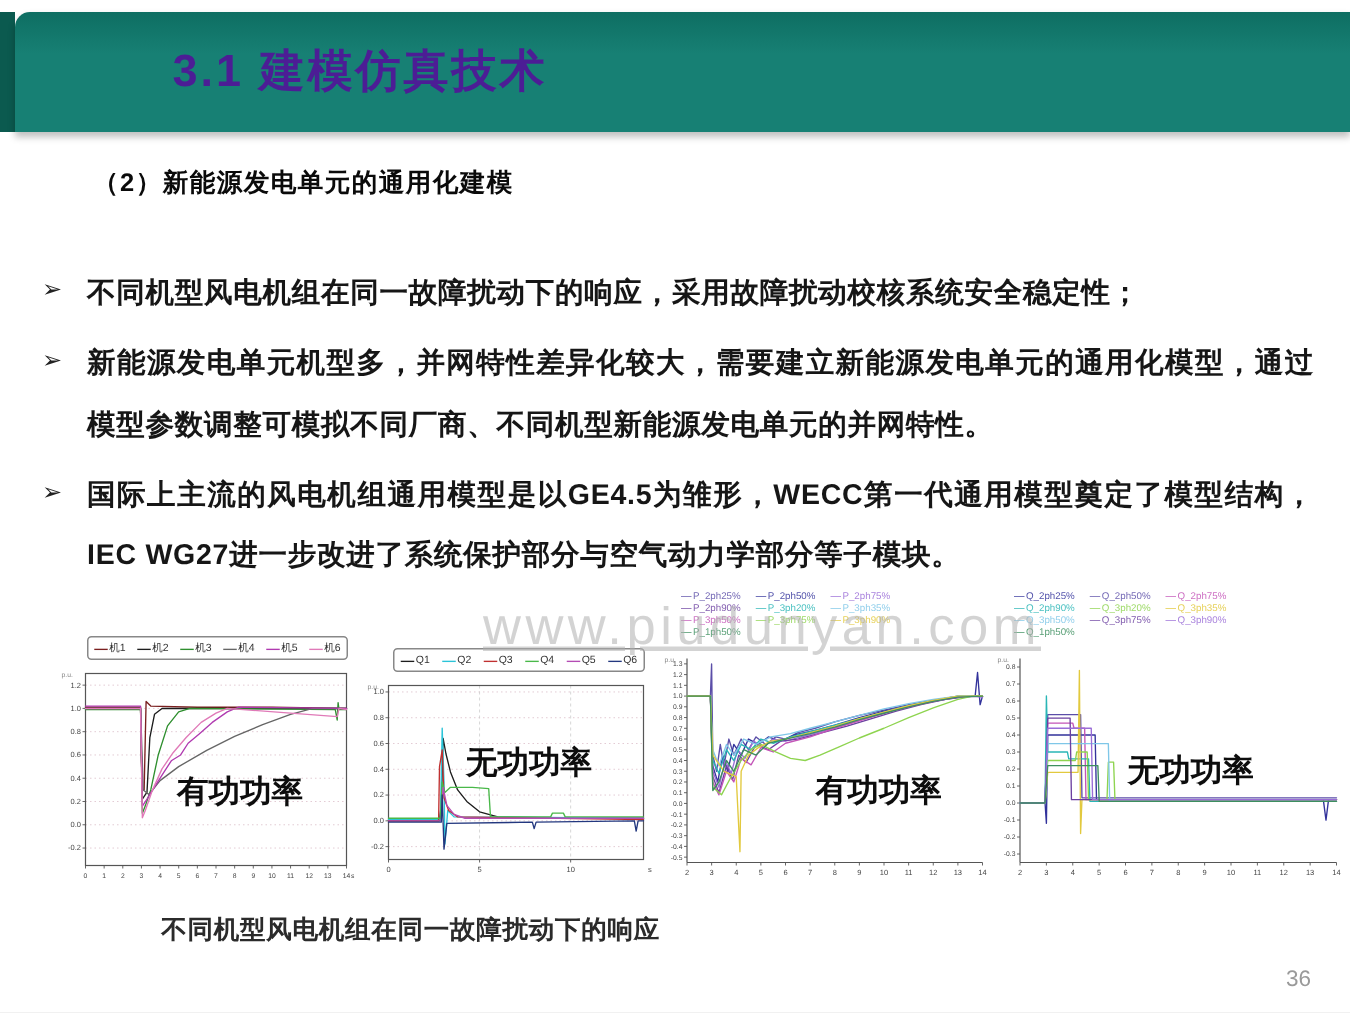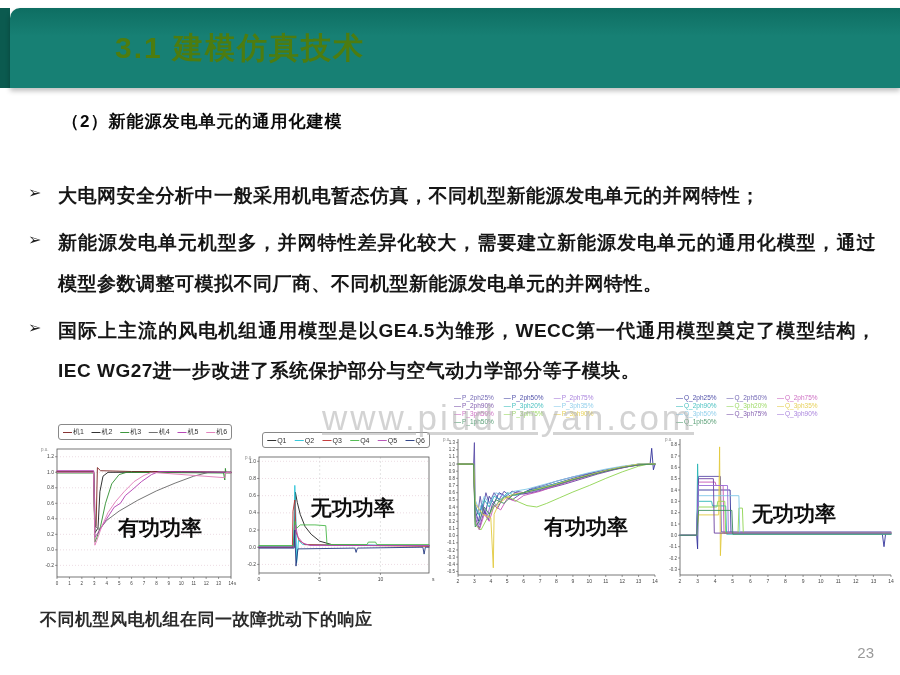--- a/index.html
+++ b/index.html
@@ -6,21 +6,21 @@
   .slide{position:relative;width:900px;height:675px;background:#ffffff;overflow:hidden;
          font-family:"Liberation Sans","DejaVu Sans",sans-serif;}
 
   
   .header-bar{position:absolute;left:0;top:8px;width:900px;height:80px;}
   .header-accent{position:absolute;left:0;top:0;width:10px;height:100%;background:#0b5a4f;}
   .header-main{position:absolute;left:10px;top:0;right:0;bottom:0;
                background:linear-gradient(180deg,#0e6e62 0%,#178074 35%,#178074 100%);
                border-top-left-radius:10px;box-shadow:0 3px 5px rgba(0,0,0,0.25);}
   .header-title{position:absolute;left:115px;top:0;height:86px;line-height:80px;
-                color:#4d7c0f;font-size:30px;font-weight:700;letter-spacing:2px;}
+                color:#4c1d95;font-size:30px;font-weight:700;letter-spacing:2px;}
 
   
   .subtitle{position:absolute;left:62px;top:110px;font-size:17px;font-weight:800;color:#0a0a0a;letter-spacing:1px;}
 
   
   .bullets{position:absolute;left:28px;top:176px;width:848px;}
   .bullet{display:flex;margin-bottom:7px;}
   .bullet-marker{width:30px;font-size:16px;color:#222;padding-top:7px;flex:none;}
   .bullet-text{flex:1;font-size:19px;font-weight:700;color:#161616;line-height:2.12;text-align:justify;letter-spacing:0.5px;}
 
@@ -38,42 +38,42 @@
               border:1px solid #888;border-radius:3px;height:16px;margin:0 8px 3px 18px;
               font-size:7px;color:#333;background:#fff;}
   .legend-box .leg-entry{display:flex;align-items:center;}
   .legend-box .leg-dash{font-size:9px;font-weight:700;margin-right:1px;line-height:1;}
   .legend-grid{display:grid;grid-template-columns:repeat(3,auto);column-gap:10px;row-gap:1px;
                height:42px;padding:2px 2px 0 12px;font-size:6.5px;align-content:start;justify-content:start;}
   .legend-grid .leg-entry{white-space:nowrap;display:flex;align-items:center;}
   .legend-grid .leg-dash{font-size:7px;margin-right:1px;line-height:1;}
 
   
-  .caption{position:absolute;top:608px;font-size:17px;font-weight:600;color:#2b2b2b;text-align:left;letter-spacing:0.5px;}
+  .caption{position:absolute;top:608px;font-size:17px;font-weight:600;color:#2b2b2b;text-align:right;letter-spacing:0.5px;}
   .caption-left{left:40px;width:400px;}
   .caption-right{left:478px;width:410px;}
   .page-number{position:absolute;right:26px;bottom:14px;font-size:15px;color:#9a9a9a;}
 </style>
 </head>
 <body>
 
 <div class="slide">
 
   <div class="header-bar">
     <div class="header-accent"></div>
     <div class="header-main"></div>
     <div class="header-title">3.1 建模仿真技术</div>
   </div>
 
   <div class="subtitle">（2）新能源发电单元的通用化建模</div>
 
   <div class="bullets">
     <div class="bullet">
       <span class="bullet-marker">➢</span>
-      <span class="bullet-text">大电网安全分析中一般采用机电暂态仿真，不同机型新能源发电单元的并网特性；</span>
+      <span class="bullet-text">不同机型风电机组在同一故障扰动下的响应，采用故障扰动校核系统安全稳定性；</span>
     </div>
     <div class="bullet">
       <span class="bullet-marker">➢</span>
       <span class="bullet-text">新能源发电单元机型多，并网特性差异化较大，需要建立新能源发电单元的通用化模型，通过模型参数调整可模拟不同厂商、不同机型新能源发电单元的并网特性。</span>
     </div>
     <div class="bullet">
       <span class="bullet-marker">➢</span>
       <span class="bullet-text">国际上主流的风电机组通用模型是以GE4.5为雏形，WECC第一代通用模型奠定了模型结构，IEC WG27进一步改进了系统保护部分与空气动力学部分等子模块。</span>
     </div>
   </div>
@@ -476,15 +476,15 @@
         <polyline points="16.0,101.3 32.7,101.3 34.5,61.7 74.9,61.7 75.8,100.2 227.0,100.2" fill="none" stroke="#7fc7e8" stroke-width="0.9" stroke-linejoin="round" stroke-linecap="round"></polyline>
         <polyline points="16.0,101.3 32.7,101.3 34.5,44.7 49.4,44.7 50.3,99.1 227.0,99.1" fill="none" stroke="#6b3fa0" stroke-width="0.9" stroke-linejoin="round" stroke-linecap="round"></polyline>
         <polyline points="16.0,101.3 32.7,101.3 34.5,51.5 63.5,51.5 64.4,99.1 227.0,99.1" fill="none" stroke="#9a6dd7" stroke-width="0.9" stroke-linejoin="round" stroke-linecap="round"></polyline>
         <polyline points="16.0,101.3 32.7,101.3 34.5,76.4 67.9,76.4 68.8,100.2 227.0,100.2" fill="none" stroke="#3d8f5f" stroke-width="0.9" stroke-linejoin="round" stroke-linecap="round"></polyline>
         <text x="129.92000000000002" y="86.63999999999999" text-anchor="middle" font-size="21" font-weight="700" fill="#0d0d0d">无功功率</text>
       </svg>
   </div>
 
   <div class="caption caption-left">不同机型风电机组在同一故障扰动下的响应</div>
 
-  <div class="page-number">23</div>
+  <div class="page-number">36</div>
 
 </div>
 
 </body></html>

